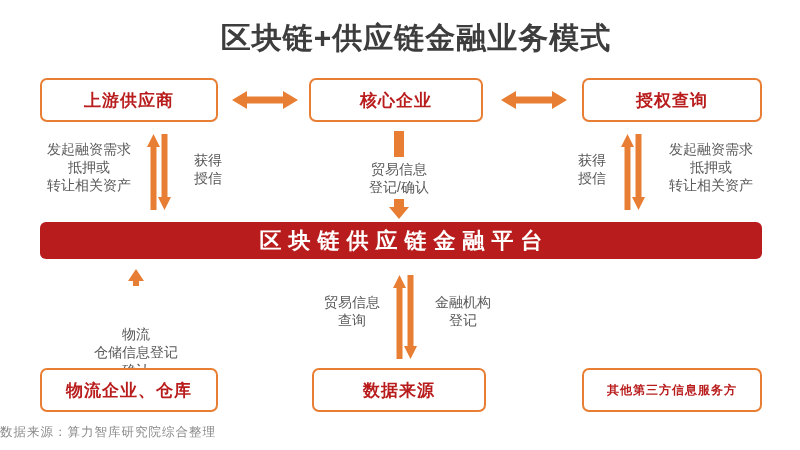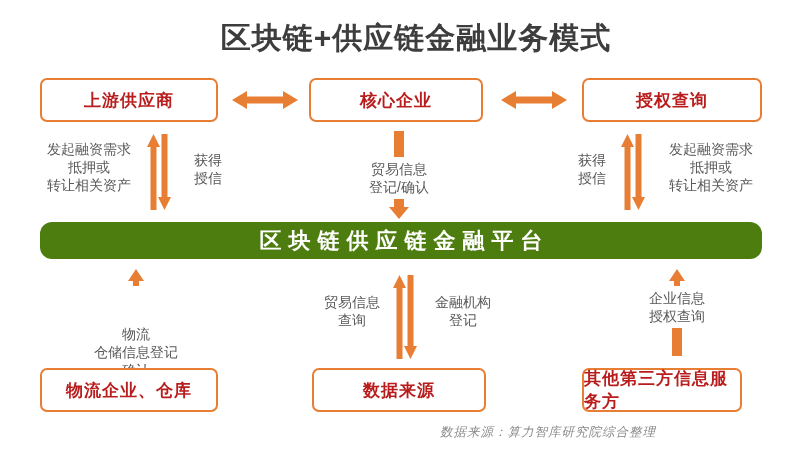--- a/index.html
+++ b/index.html
@@ -14,38 +14,38 @@
   .box{
     position:absolute;height:44px;box-sizing:border-box;background:#ffffff;
     border:2px solid #e87e33;border-radius:7px;
     display:flex;align-items:center;justify-content:center;
     font-size:17px;font-weight:700;color:#b91c1c;letter-spacing:1px;
   }
   .top-box{top:78px;}
   .bottom-box{top:368px;}
   .platform{
     position:absolute;left:40px;top:222px;width:722px;height:37px;
-    background:#4d7c0f;border-radius:12px;
+    background:#b91c1c;border-radius:6px;
     display:flex;align-items:center;justify-content:center;
     color:#ffffff;font-size:22px;font-weight:700;letter-spacing:7px;text-indent:7px;
   }
   .flow-label{
     position:absolute;text-align:center;white-space:pre-line;
     font-size:14px;line-height:1.3;color:#595959;
   }
   .abs{position:absolute;}
   .vflow{
     position:absolute;display:flex;flex-direction:column;align-items:center;
   }
   .vflow .gap{height:3px;}
   .bar{background:#e87e33;}
   .sq{width:8px;height:8px;background:#e87e33;}
   .footer{
-    position:absolute;left:0;top:424px;width:656px;text-align:right;
-    font-size:12.5px;font-style:italic;color:#8a8a8a;letter-spacing:1px;
+    position:absolute;left:0;top:424px;width:656px;text-align:left;
+    font-size:12.5px;color:#8a8a8a;letter-spacing:1px;
   }
   svg{display:block;}
 </style>
 </head>
 <body>
 
 <div class="canvas">
 
   <div class="title">区块链+供应链金融业务模式</div>
 
@@ -107,30 +107,20 @@
 
   <div class="flow-label" style="left:312px;top:293px;width:80px;">贸易信息
 查询</div>
   <svg class="abs" style="left:393px;top:275px;" width="24" height="84" viewBox="0 0 24 84">
     <polygon points="6.5,0 13,13 9.5,13 9.5,84 3.5,84 3.5,13 0,13" fill="#e87e33"></polygon>
     <polygon points="17.5,84 11,71 14.5,71 14.5,0 20.5,0 20.5,71 24,71" fill="#e87e33"></polygon>
   </svg>
   <div class="flow-label" style="left:421px;top:293px;width:84px;">金融机构
 登记</div>
 
-  <div class="vflow" style="left:607px;top:269px;width:140px;">
-    <svg width="16" height="17" viewBox="0 0 16 17">
-      <polygon points="8,0 16,12 11,12 11,17 5,17 5,12 0,12" fill="#e87e33"></polygon>
-    </svg>
-    <div class="gap"></div>
-    <div class="flow-label" style="position:static;width:140px;">企业信息
-授权查询</div>
-    <div class="gap"></div>
-    <div class="bar" style="width:10px;height:28px;"></div>
-  </div>
 
   <div class="box bottom-box" style="left:40px;width:178px;">物流企业、仓库</div>
   <div class="box bottom-box" style="left:312px;width:174px;">数据来源</div>
-  <div class="box bottom-box" style="left:582px;width:160px;font-size:17px;">其他第三方信息服务方</div>
+  <div class="box bottom-box" style="left:582px;width:180px;font-size:12px;">其他第三方信息服务方</div>
 
   <div class="footer">数据来源：算力智库研究院综合整理</div>
 
 </div>
 
 </body></html>

